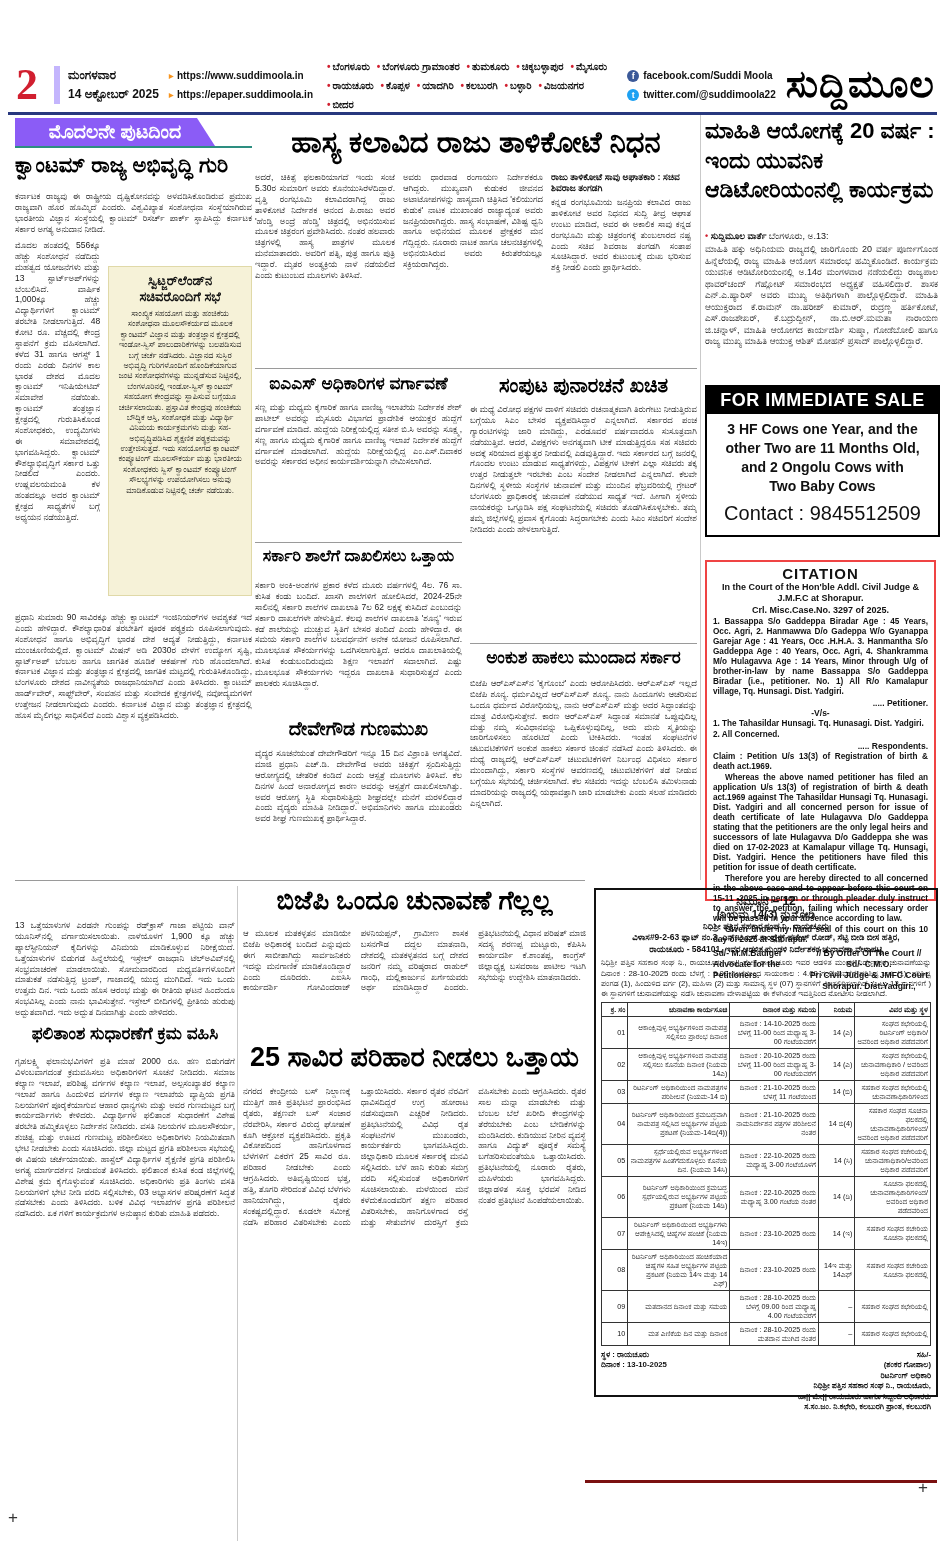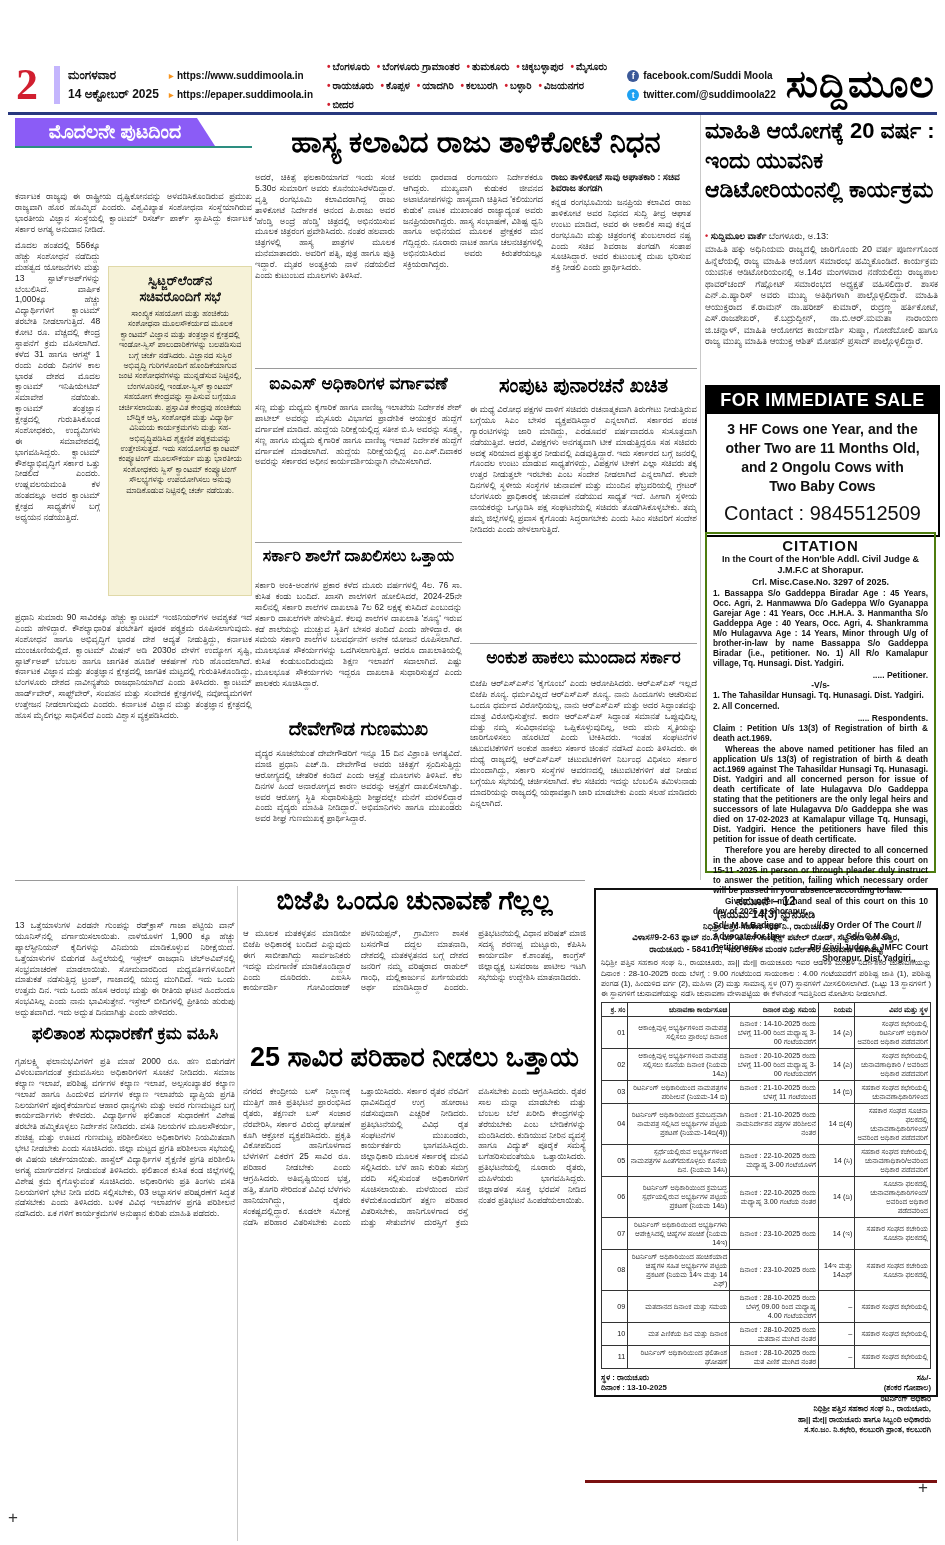--- a/index.html
+++ b/index.html
@@ -36,21 +36,21 @@
   .byline{font-size:9px;font-weight:bold;margin:3px 0;}
   .vrule{position:absolute;width:1px;background:#c9c9c9;}
   .hrule{position:absolute;height:1px;background:#9a9a9a;}
   
   .adbox{position:absolute;left:705px;top:385px;width:231px;height:148px;border:2px solid #000;}
   .adbox .adhdr{background:#000;color:#fff;font-size:18px;font-weight:bold;text-align:center;padding:3px 0;letter-spacing:.5px;}
   .adbox .adline{font-size:14px;font-weight:bold;text-align:center;line-height:1.35;}
   .adbox .adbody{padding:6px 4px 2px 4px;}
   .adbox .adcontact{font-size:20px;font-weight:normal;text-align:center;margin-top:4px;}
   
-  .citation{position:absolute;left:705px;top:532px;width:231px;height:341px;border:2px solid #4d7c0f;padding:3px 6px;box-sizing:border-box;font-weight:bold;}
+  .citation{position:absolute;left:705px;top:560px;width:231px;height:341px;border:2px solid #ef4444;padding:3px 6px;box-sizing:border-box;font-weight:bold;}
   .citation .ct{font-size:15px;text-align:center;letter-spacing:1px;}
   .citation .cl{font-size:9px;text-align:center;line-height:1.25;}
   .citation .cp{font-size:8.2px;line-height:1.22;text-align:justify;margin:1px 0;}
   .citation .right{text-align:right;font-size:8.5px;}
   .citation .ctr{text-align:center;font-size:8.5px;}
   .citation .ind{text-indent:12px;}
   .csign{display:flex;justify-content:space-between;font-size:8.5px;line-height:1.3;margin-top:3px;}
   .csign .l{text-align:left;} .csign .r{text-align:center;}
   
   .notice{position:absolute;left:594px;top:888px;width:344px;height:509px;border:2px solid #111;padding:4px 5px;box-sizing:border-box;}
@@ -89,20 +89,21 @@
     <div class="social">
       <div><span class="icirc fb">f</span><span>facebook.com/Suddi Moola</span></div>
       <div><span class="icirc tw">t</span><span>twitter.com/@suddimoola22</span></div>
     </div>
     <div class="logo">ಸುದ್ದಿಮೂಲ</div>
   </div>
   <div class="bluerule"></div>
 
   <div class="kicker">ಮೊದಲನೇ ಪುಟದಿಂದ</div>
   <div class="kickrule"></div>
+  <div class="abs hl" style="left:15px;top:153px;width:237px;height:34px;font-size:21px;">ಕ್ವಾಂಟಮ್ ರಾಜ್ಯ ಅಭಿವೃದ್ಧಿ ಗುರಿ</div>
   <div class="abs body-txt" style="left:15px;top:191px;width:237px;height:46px;">ಕರ್ನಾಟಕ ರಾಜ್ಯವು ಈ ರಾಷ್ಟ್ರೀಯ ದೃಷ್ಟಿಕೋನವನ್ನು ಅಳವಡಿಸಿಕೊಂಡಿರುವ ಪ್ರಮುಖ ರಾಜ್ಯವಾಗಿ ಹೊರ ಹೊಮ್ಮಿದೆ ಎಂದರು. ವಿಶ್ವವಿಖ್ಯಾತ ಸಂಶೋಧನಾ ಸಂಸ್ಥೆಯಾಗಿರುವ ಭಾರತೀಯ ವಿಜ್ಞಾನ ಸಂಸ್ಥೆಯಲ್ಲಿ ಕ್ವಾಂಟಮ್ ರಿಸರ್ಚ್ ಪಾರ್ಕ್ ಸ್ಥಾಪಿಸಿದ್ದು ಕರ್ನಾಟಕ ಸರ್ಕಾರ ಅಗತ್ಯ ಅನುದಾನ ನೀಡಿದೆ.</div>
   <div class="abs" style="left:15px;top:240px;width:237px;height:368px;">
     <div class="colrow" style="height:100%;">
       <div class="body-txt" style="width:86px;height:100%;overflow:hidden;">ಮೊದಲ ಹಂತದಲ್ಲಿ 556ಕ್ಕೂ ಹೆಚ್ಚು ಸಂಶೋಧನೆ ನಡೆದಿದ್ದು ಮಹತ್ವದ ಯೋಜನೆಗಳು ಮತ್ತು 13 ಸ್ಟಾರ್ಟ್‌ಅಪ್‌ಗಳನ್ನು ಬೆಂಬಲಿಸಿದೆ. ವಾರ್ಷಿಕ 1,000ಕ್ಕೂ ಹೆಚ್ಚು ವಿದ್ಯಾರ್ಥಿಗಳಿಗೆ ಕ್ವಾಂಟಮ್ ತರಬೇತಿ ನೀಡಲಾಗುತ್ತಿದೆ. 48 ಕೋಟಿ ರೂ. ವೆಚ್ಚದಲ್ಲಿ ಕೇಂದ್ರ ಸ್ಥಾಪನೆಗೆ ಕ್ರಮ ವಹಿಸಲಾಗಿದೆ. ಕಳೆದ 31 ಹಾಗೂ ಆಗಸ್ಟ್ 1 ರಂದು ಎರಡು ದಿನಗಳ ಕಾಲ ಭಾರತ ದೇಶದ ಮೊದಲ ಕ್ವಾಂಟಮ್ ಇನಿಷಿಯೇಟಿವ್ ಸಮಾವೇಶ ನಡೆಯಿತು. ಕ್ವಾಂಟಮ್ ತಂತ್ರಜ್ಞಾನ ಕ್ಷೇತ್ರದಲ್ಲಿ ಗುರುತಿಸಿಕೊಂಡ ಸಂಶೋಧಕರು, ಉದ್ಯಮಿಗಳು ಈ ಸಮಾವೇಶದಲ್ಲಿ ಭಾಗವಹಿಸಿದ್ದರು. ಕ್ವಾಂಟಮ್ ಕೌಶಲ್ಯಾಭಿವೃದ್ಧಿಗೆ ಸರ್ಕಾರ ಒತ್ತು ನೀಡಲಿದೆ ಎಂದರು. ಉಷ್ಣವಲಯಮಂತಿ ಕೆಳ ಹಂತದಲ್ಲೂ ಅದರ ಕ್ವಾಂಟಮ್ ಕ್ಷೇತ್ರದ ಸಾಧ್ಯತೆಗಳ ಬಗ್ಗೆ ಅಧ್ಯಯನ ನಡೆಯುತ್ತಿದೆ.</div>
       <div class="ybox" style="width:129px;height:316px;margin-top:26px;overflow:hidden;">
         <div class="bt">ಸ್ವಿಟ್ಜರ್‌ಲೆಂಡ್‌ನ ಸಚಿವರೊಂದಿಗೆ ಸಭೆ</div>
         <div class="bb">ಸಾಂಖ್ಯಿಕ ಸಹಯೋಗ ಮತ್ತು ಹಂಚಿಕೆಯ ಸಂಶೋಧನಾ ಮೂಲಸೌಕರ್ಯದ ಮೂಲಕ ಕ್ವಾಂಟಮ್ ವಿಜ್ಞಾನ ಮತ್ತು ತಂತ್ರಜ್ಞಾನ ಕ್ಷೇತ್ರದಲ್ಲಿ ಇಂಡೋ-ಸ್ವಿಸ್ ಪಾಲುದಾರಿಕೆಗಳನ್ನು ಬಲಪಡಿಸುವ ಬಗ್ಗೆ ಚರ್ಚೆ ನಡೆಸಿದರು. ವಿಜ್ಞಾನದ ಸುಸ್ಥಿರ ಅಭಿವೃದ್ಧಿ ಗುರಿಗಳೊಂದಿಗೆ ಹೊಂದಿಕೆಯಾಗುವ ಜಂಟಿ ಸಂಶೋಧನೆಗಳನ್ನು ಮುನ್ನಡೆಸುವ ನಿಟ್ಟಿನಲ್ಲಿ, ಬೆಂಗಳೂರಿನಲ್ಲಿ ಇಂಡೋ-ಸ್ವಿಸ್ ಕ್ವಾಂಟಮ್ ಸಹಯೋಗ ಕೇಂದ್ರವನ್ನು ಸ್ಥಾಪಿಸುವ ಬಗ್ಗೆಯೂ ಚರ್ಚಿಸಲಾಯಿತು. ಪ್ರಸ್ತಾವಿತ ಕೇಂದ್ರವು ಹಂಚಿಕೆಯ ಬೌದ್ಧಿಕ ಆಸ್ತಿ, ಸಂಶೋಧಕ ಮತ್ತು ವಿದ್ಯಾರ್ಥಿ ವಿನಿಮಯ ಕಾರ್ಯಕ್ರಮಗಳು ಮತ್ತು ಸಹ-ಅಭಿವೃದ್ಧಿಪಡಿಸಿದ ಶೈಕ್ಷಣಿಕ ಪಠ್ಯಕ್ರಮವನ್ನು ಉತ್ತೇಜಿಸುತ್ತದೆ. ಇದು ಸಹಯೋಗದ ಕ್ವಾಂಟಮ್ ಕಂಪ್ಯೂಟಿಂಗ್ ಮೂಲಸೌಕರ್ಯ ಮತ್ತು ಭಾರತೀಯ ಸಂಶೋಧಕರು ಸ್ವಿಸ್ ಕ್ವಾಂಟಮ್ ಕಂಪ್ಯೂಟಿಂಗ್ ಸೌಲಭ್ಯಗಳನ್ನು ಉಪಯೋಗಿಸಲು ಅನುವು ಮಾಡಿಕೊಡುವ ನಿಟ್ಟಿನಲ್ಲಿ ಚರ್ಚೆ ನಡೆಯಿತು.</div>
       </div>
     </div>
   </div>
@@ -291,27 +292,20 @@
             <td>–</td>
             <td>ಸಹಕಾರ ಸಂಘದ ಕಛೇರಿಯಲ್ಲಿ</td>
           </tr>
           <tr>
             <td>10</td>
             <td>ಮತ ಎಣಿಕೆಯ ದಿನ ಮತ್ತು ದಿನಾಂಕ</td>
             <td>ದಿನಾಂಕ : 28-10-2025 ರಂದು ಮತದಾನ ಮುಗಿದ ನಂತರ</td>
             <td>–</td>
             <td>ಸಹಕಾರ ಸಂಘದ ಕಛೇರಿಯಲ್ಲಿ</td>
           </tr>
-          <tr>
-            <td>11</td>
-            <td>ರಿಟರ್ನಿಂಗ್ ಅಧಿಕಾರಿಯಿಂದ ಫಲಿತಾಂಶ ಘೋಷಣೆ</td>
-            <td>ದಿನಾಂಕ : 28-10-2025 ರಂದು ಮತ ಎಣಿಕೆ ಮುಗಿದ ನಂತರ</td>
-            <td>–</td>
-            <td>ಸಹಕಾರ ಸಂಘದ ಕಛೇರಿಯಲ್ಲಿ</td>
-          </tr>
         </tbody>
     </table>
     <div class="nfoot">
       <div>
         <div>ಸ್ಥಳ : ರಾಯಚೂರು</div>
         <div>ದಿನಾಂಕ : 13-10-2025</div>
       </div>
       <div class="r">
         <div>ಸಹಿ/-</div>
         <div>(ಶಂಕರ ಗೋಪಾಲ)</div>

